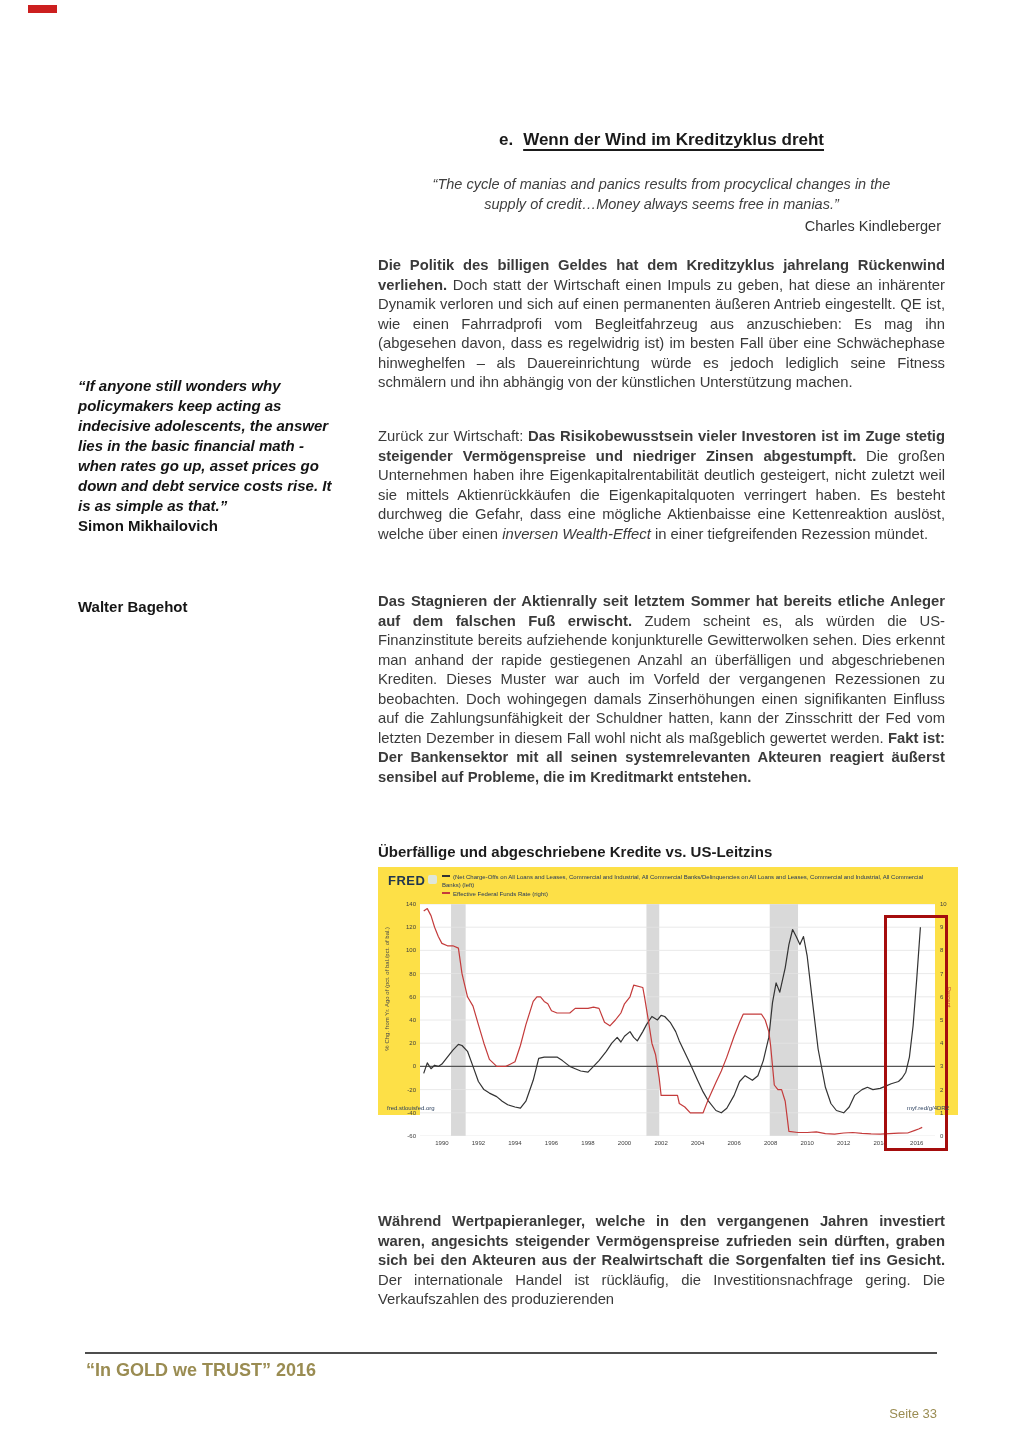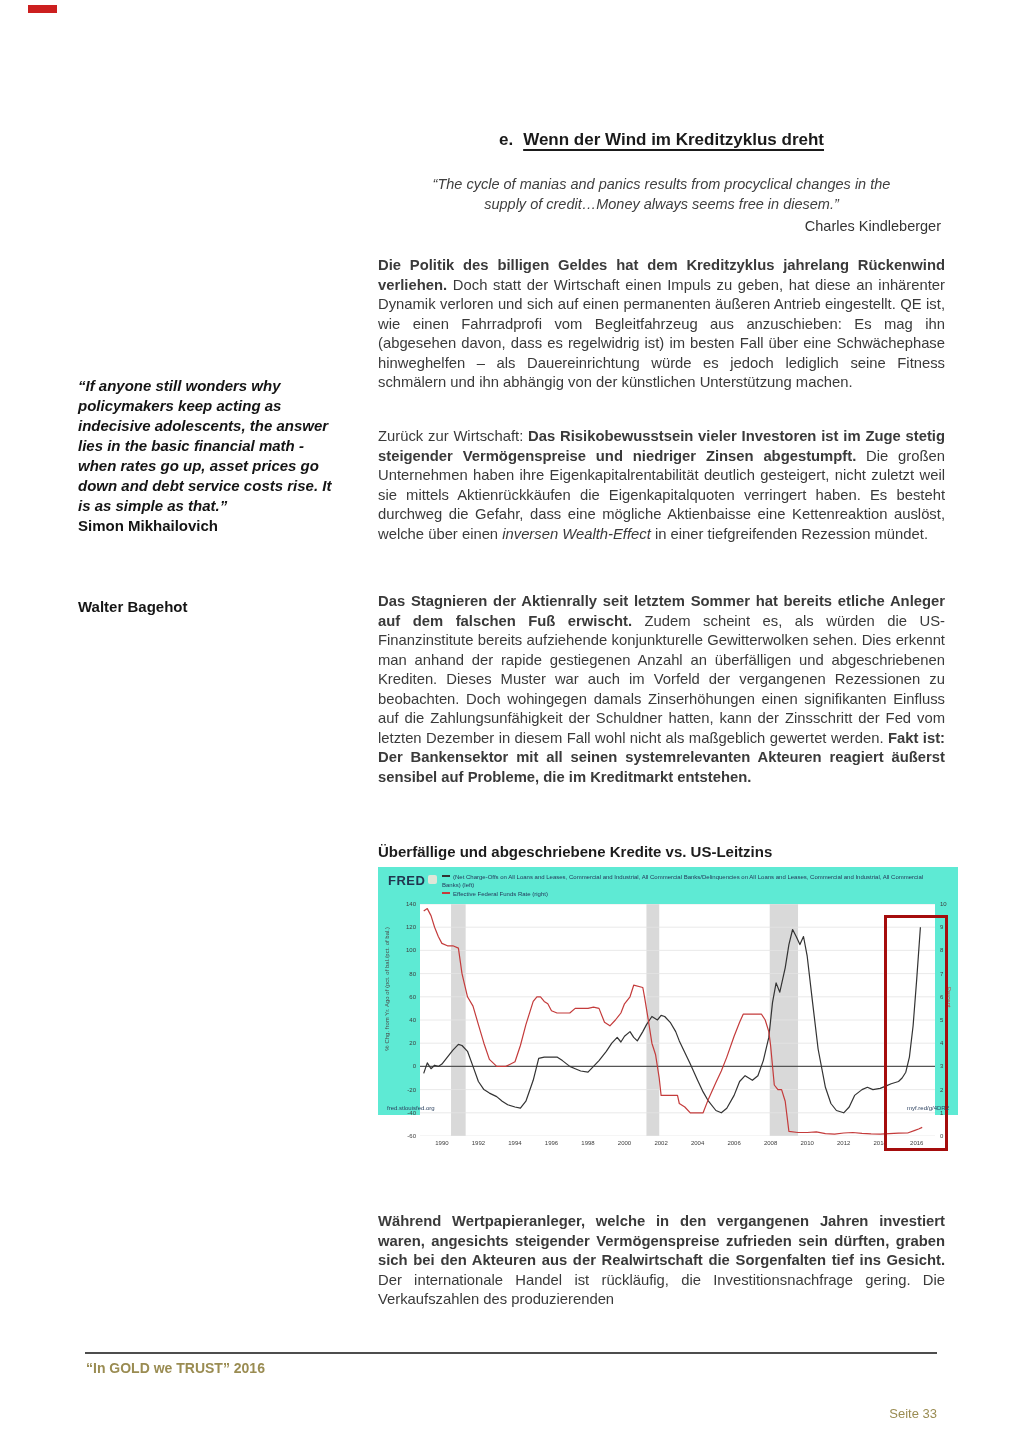--- a/index.html
+++ b/index.html
@@ -24,58 +24,58 @@
   
   .para{font-size:14.8px;line-height:19.5px;text-align:justify;color:#3a3a3a;}
   .p1{top:256px;} .p2{top:427px;} .p3{top:592px;} .p4{top:1212px;}
   
   .side-quote{position:absolute;left:78px;width:258px;font-size:15px;line-height:20px;color:#141414;}
   .side-quote .qtext{font-weight:bold;font-style:italic;}
   .side-quote .qauthor{font-weight:bold;}
   .sq1{top:376px;} .sq2{top:597px;}
   
   .chart-heading{top:843px;font-size:15px;font-weight:bold;color:#1c1c1c;}
-  .chart{position:absolute;left:378px;top:867px;width:580px;height:248px;background:#5eead4;}
+  .chart{position:absolute;left:378px;top:867px;width:580px;height:248px;background:#fde047;}
   .fred-logo{position:absolute;left:10px;top:6px;font-size:13px;font-weight:bold;letter-spacing:.5px;color:#21364f;}
   .fred-logo-icon{display:inline-block;width:9px;height:9px;margin-left:3px;background:#dfe6d8;border-radius:2px;vertical-align:1px;}
   .legend{position:absolute;left:64px;top:6px;width:498px;font-size:6px;line-height:8px;color:#24385a;}
   .legend-item{margin-bottom:1px;}
   .swatch{display:inline-block;width:8px;height:2px;margin-right:3px;vertical-align:2px;}
   .plot{position:absolute;left:42px;top:37px;width:515px;height:232px;background:#ffffff;}
   .plot svg{position:absolute;left:0;top:0;}
   .ytick,.xtick{position:absolute;font-size:6px;color:#3d3d3d;line-height:7px;}
   .ytick.left{width:24px;text-align:right;}
   .axis-label{position:absolute;font-size:6px;color:#4a4a4a;writing-mode:vertical-rl;transform:rotate(180deg);white-space:nowrap;}
   .axis-label.left{left:6px;top:60px;}
   .axis-label.right{left:568px;top:120px;color:#c43b3b;transform:none;}
   .chart-foot{position:absolute;bottom:4px;font-size:6px;color:#2c415f;}
   .chart-foot.l{left:9px;} .chart-foot.r{right:9px;}
   .highlight-box{position:absolute;border:3px solid #a50d0d;background:transparent;}
   
   .source-line{top:1180px;font-size:14px;font-style:italic;color:#3a3a3a;}
   
   .footer-rule{position:absolute;left:85px;top:1352px;width:852px;height:2px;background:#4d4d4d;}
-  .footer-left{position:absolute;left:86px;top:1360px;font-size:14px;font-weight:bold;color:#9a8c52;}
+  .footer-left{position:absolute;left:86px;top:1360px;font-size:18px;font-weight:bold;color:#9a8c52;}
   .footer-right{position:absolute;left:837px;top:1360px;width:100px;text-align:right;font-size:13px;color:#9a8c52;margin-top:46px;}
 </style>
 </head>
 <body>
 
 <div class="page">
 
   <div class="corner-mark"></div>
 
 
   <div class="main-col chapter-title">
     <span class="idx">e.</span><span class="ttl">Wenn der Wind im Kreditzyklus dreht</span>
   </div>
 
   <div class="main-col epigraph">
     <div class="line">“The cycle of manias and panics results from procyclical changes in the</div>
-    <div class="line">supply of credit…Money always seems free in diesem.”</div>
+    <div class="line">supply of credit…Money always seems free in manias.”</div>
     <div class="attrib">Charles Kindleberger</div>
   </div>
 
   <div class="main-col para p1"><span style="font-weight: bold;">Die Politik des billigen Geldes hat dem Kreditzyklus jahrelang Rückenwind verliehen. </span><span>Doch statt der Wirtschaft einen Impuls zu geben, hat diese an inhärenter Dynamik verloren und sich auf einen permanenten äußeren Antrieb eingestellt. QE ist, wie einen Fahrradprofi vom Begleitfahrzeug aus anzuschieben: Es mag ihn (abgesehen davon, dass es regelwidrig ist) im besten Fall über eine Schwächephase hinweghelfen – als Dauereinrichtung würde es jedoch lediglich seine Fitness schmälern und ihn abhängig von der künstlichen Unterstützung machen.</span></div>
   <div class="main-col para p2"><span>Zurück zur Wirtschaft: </span><span style="font-weight: bold;">Das Risikobewusstsein vieler Investoren ist im Zuge stetig steigender Vermögenspreise und niedriger Zinsen abgestumpft. </span><span>Die großen Unternehmen haben ihre Eigenkapitalrentabilität deutlich gesteigert, nicht zuletzt weil sie mittels Aktienrückkäufen die Eigenkapitalquoten verringert haben. Es besteht durchweg die Gefahr, dass eine mögliche Aktienbaisse eine Kettenreaktion auslöst, welche über einen </span><span style="font-style: italic;">inversen Wealth-Effect</span><span> in einer tiefgreifenden Rezession mündet.</span></div>
   <div class="main-col para p3"><span style="font-weight: bold;">Das Stagnieren der Aktienrally seit letztem Sommer hat bereits etliche Anleger auf dem falschen Fuß erwischt. </span><span>Zudem scheint es, als würden die US-Finanzinstitute bereits aufziehende konjunkturelle Gewitterwolken sehen. Dies erkennt man anhand der rapide gestiegenen Anzahl an überfälligen und abgeschriebenen Krediten. Dieses Muster war auch im Vorfeld der vergangenen Rezessionen zu beobachten. Doch wohingegen damals Zinserhöhungen einen signifikanten Einfluss auf die Zahlungsunfähigkeit der Schuldner hatten, kann der Zinsschritt der Fed vom letzten Dezember in diesem Fall wohl nicht als maßgeblich gewertet werden. </span><span style="font-weight: bold;">Fakt ist: Der Bankensektor mit all seinen systemrelevanten Akteuren reagiert äußerst sensibel auf Probleme, die im Kreditmarkt entstehen.</span></div>
 
   <div class="side-quote sq1">
     <div class="qtext">“If anyone still wonders why policymakers keep acting as indecisive adolescents, the answer lies in the basic financial math - when rates go up, asset prices go down and debt service costs rise. It is as simple as that.”</div>
     <div class="qauthor">Simon Mikhailovich</div>

